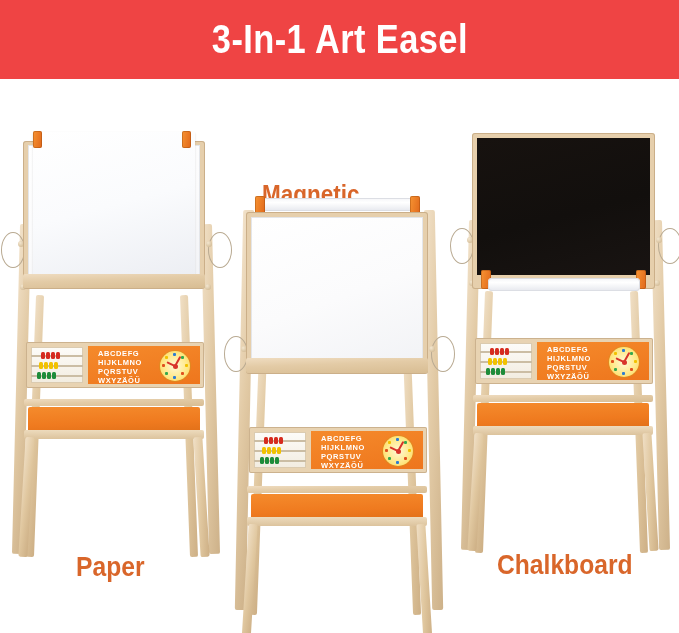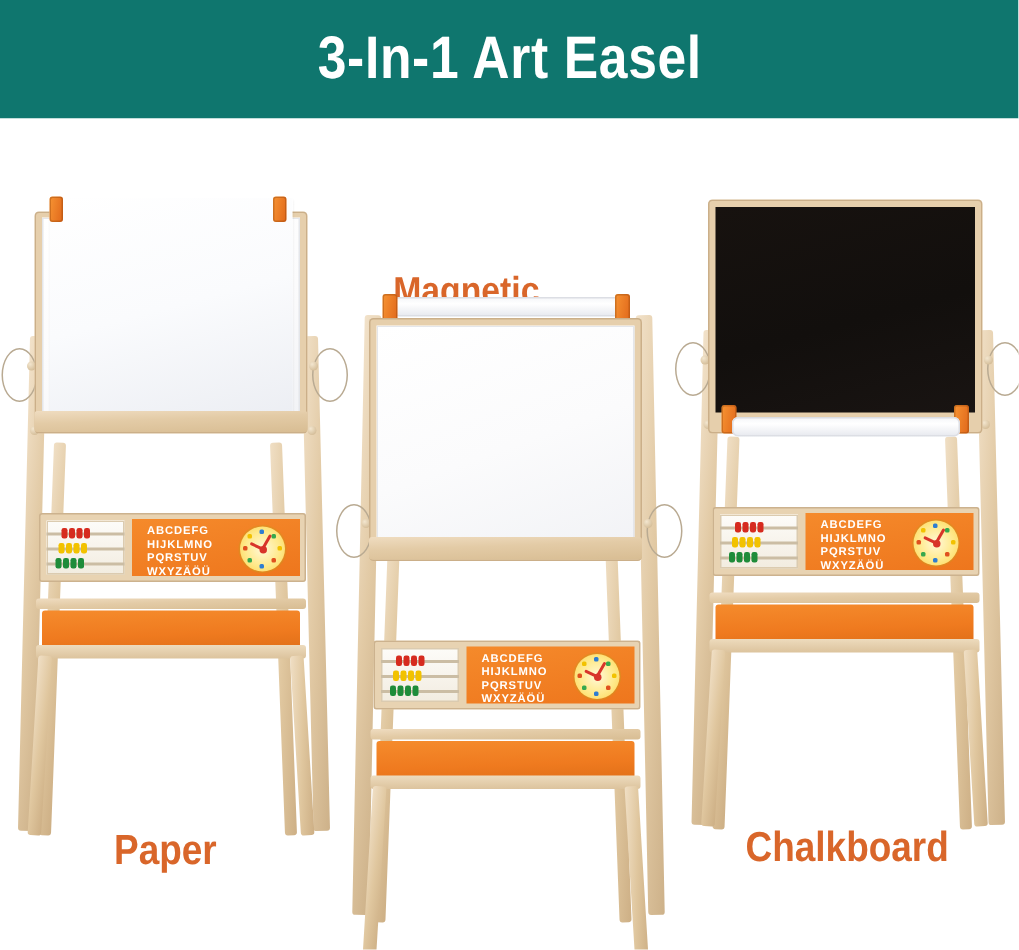--- a/index.html
+++ b/index.html
@@ -1,21 +1,21 @@
 <!DOCTYPE html>
 <html><head>
 <meta charset="utf-8">
 <style>
   html,body{margin:0;padding:0;background:#fff;}
   body{width:679px;height:633px;position:relative;overflow:hidden;
        font-family:"Liberation Sans",sans-serif;}
 
   
   .banner{position:absolute;left:0;top:0;width:679px;height:79px;
-          background:#0f766e;display:flex;align-items:center;justify-content:center;}
+          background:#ef4444;display:flex;align-items:center;justify-content:center;}
   .banner-title{color:#ffffff;font-size:40px;font-weight:bold;letter-spacing:.5px;
                 transform:scaleX(.86);transform-origin:center;white-space:nowrap;}
 
   
   .stage{position:absolute;left:0;top:79px;width:679px;height:554px;background:#fff;}
 
   
   .label{position:absolute;color:#D9662A;font-weight:bold;white-space:nowrap;
          transform:scaleX(.88);transform-origin:left center;}
   .lbl-mw{left:249px;top:100px;font-size:25px;line-height:31px;text-align:center;

